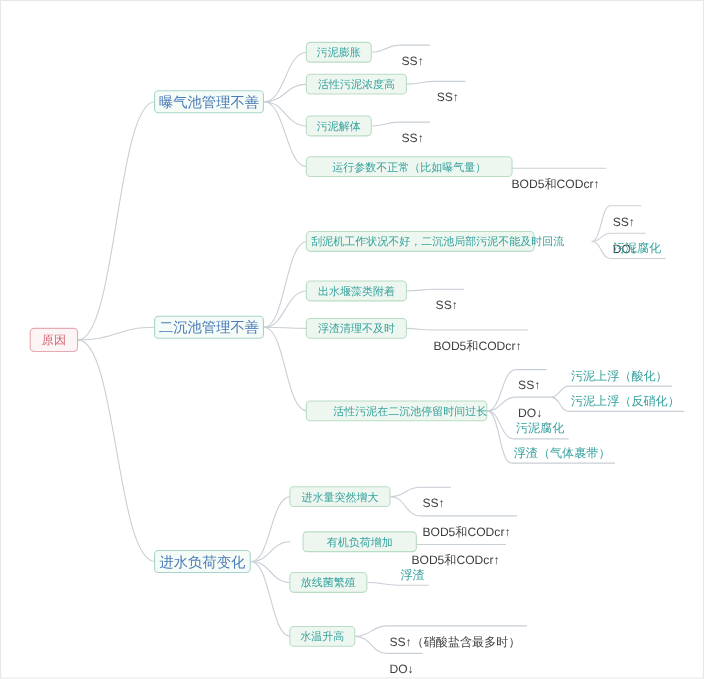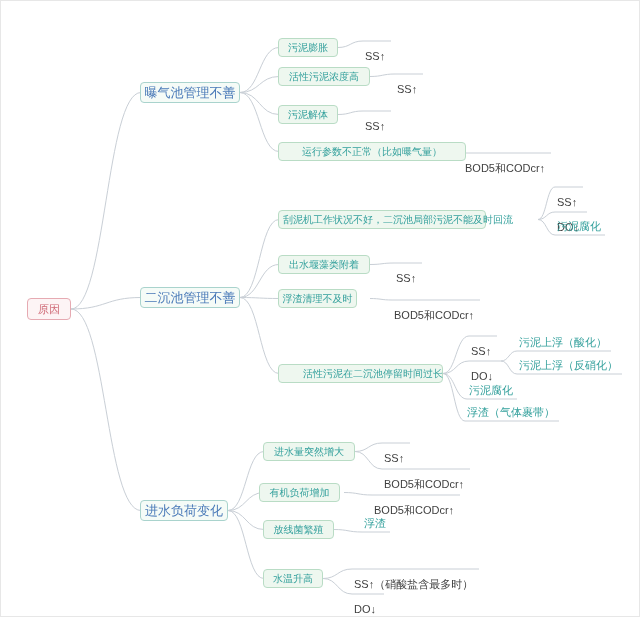--- a/index.html
+++ b/index.html
@@ -116,25 +116,25 @@
   <div class="node branch" style="left:139px;top:286px;width:100px;height:21px;">二沉池管理不善</div>
   <div class="node branch" style="left:139px;top:499px;width:88px;height:21px;">进水负荷变化</div>
 
   <div class="node leaf" style="left:277px;top:37px;width:60px;height:19px;">污泥膨胀</div>
   <div class="node leaf" style="left:277px;top:66px;width:92px;height:19px;">活性污泥浓度高</div>
   <div class="node leaf" style="left:277px;top:104px;width:60px;height:19px;">污泥解体</div>
   <div class="node leaf" style="left:277px;top:141px;width:188px;height:19px;text-align:right;">运行参数不正常（比如曝气量）</div>
 
   <div class="node leaf" style="left:277px;top:209px;width:208px;height:19px;padding-left:32px;">刮泥机工作状况不好，二沉池局部污泥不能及时回流</div>
   <div class="node leaf" style="left:277px;top:254px;width:92px;height:19px;">出水堰藻类附着</div>
-  <div class="node leaf" style="left:277px;top:288px;width:79px;height:19px;">浮渣清理不及时</div>
+  <div class="node leaf" style="left:277px;top:288px;width:92px;height:19px;">浮渣清理不及时</div>
   <div class="node leaf" style="left:277px;top:363px;width:165px;height:19px;padding-left:25px;">活性污泥在二沉池停留时间过长</div>
 
   <div class="node leaf" style="left:262px;top:441px;width:92px;height:19px;text-align:center;">进水量突然增大</div>
-  <div class="node leaf" style="left:258px;top:482px;width:81px;height:19px;">有机负荷增加</div>
+  <div class="node leaf" style="left:274px;top:482px;width:104px;height:19px;">有机负荷增加</div>
   <div class="node leaf" style="left:262px;top:519px;width:71px;height:19px;">放线菌繁殖</div>
   <div class="node leaf" style="left:262px;top:568px;width:60px;height:19px;">水温升高</div>
 
   <div class="anno dark" style="left:364px;top:24px;">SS↑</div>
   <div class="anno dark" style="left:396px;top:57px;">SS↑</div>
   <div class="anno dark" style="left:364px;top:94px;">SS↑</div>
   <div class="anno dark" style="left:464px;top:136px;">BOD5和CODcr↑</div>
 
   <div class="anno dark" style="left:556px;top:170px;">SS↑</div>
   <div class="anno dark" style="left:556px;top:195px;">DO↓</div>

